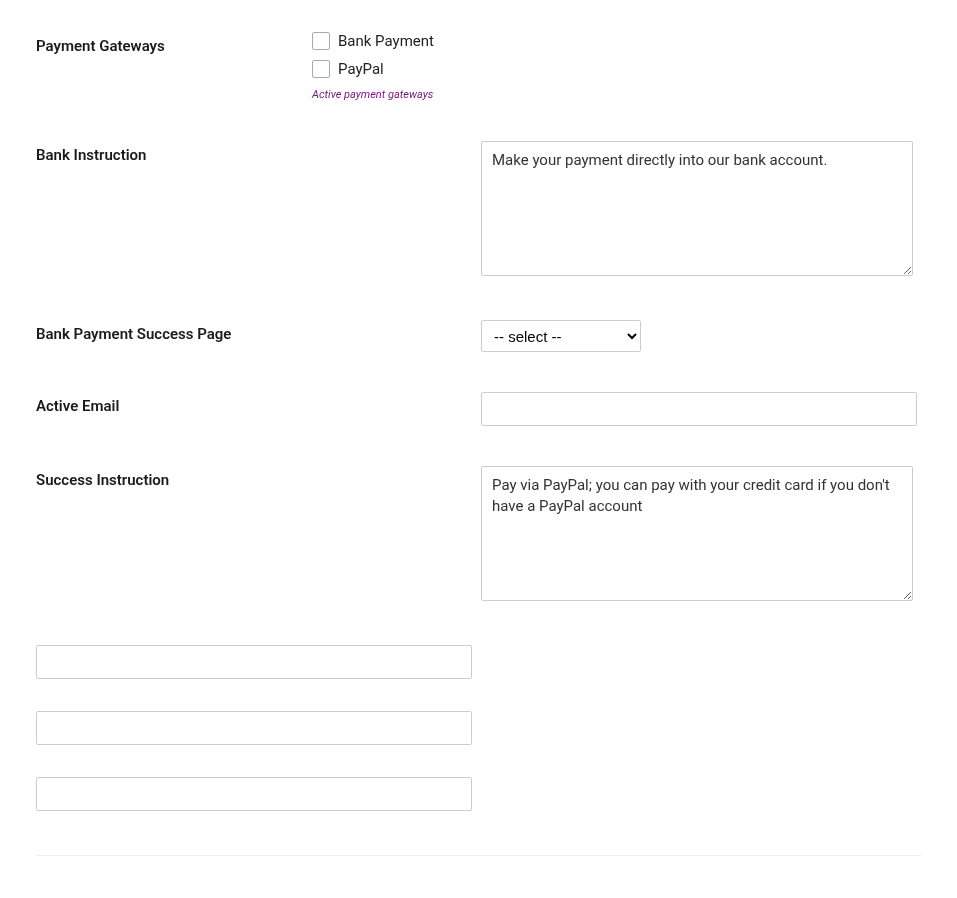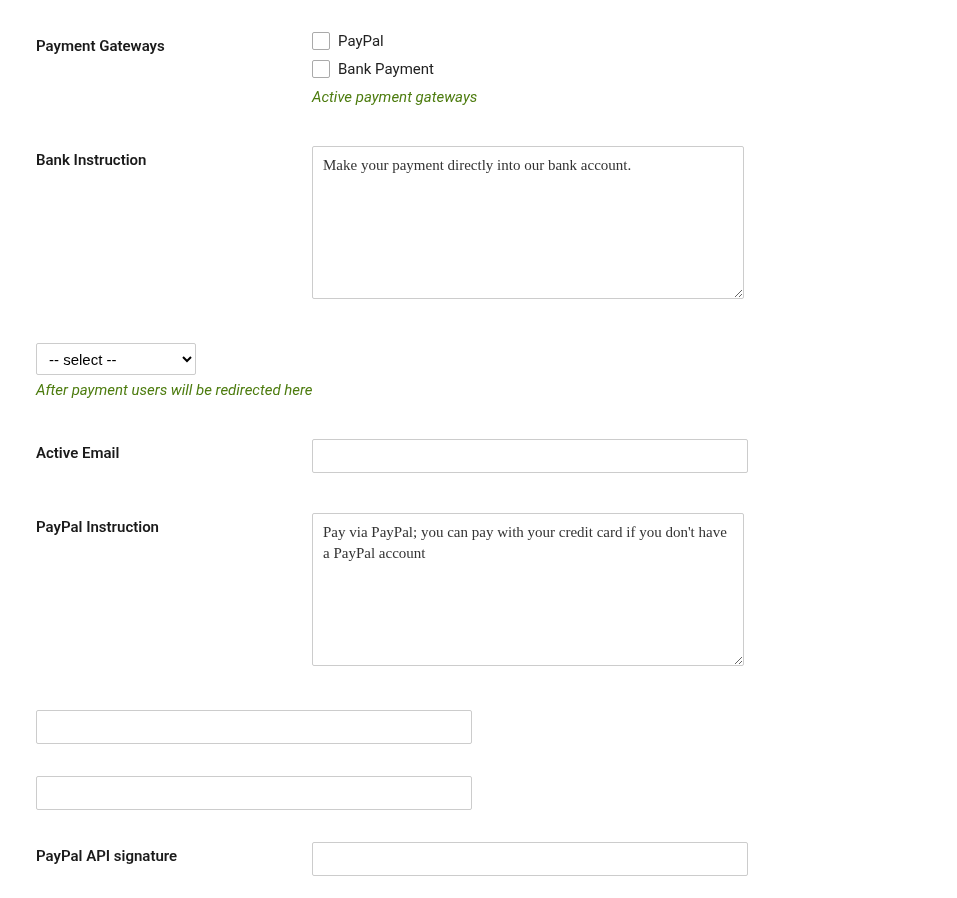--- a/index.html
+++ b/index.html
@@ -47,133 +47,132 @@
       appearance: none;
       cursor: pointer;
       position: relative;
     }
     .chk-label {
       font-size: 15px;
       color: #222;
     }
     .description {
       font-style: italic;
-      color: #4d7c0f;
-      font-size: 15px;
+      color: #701a75;
+      font-size: 11px;
       margin-top: 6px;
     }
     textarea {
       width: 432px;
       border: 1px solid #ccc;
       border-radius: 2px;
       padding: 8px 10px;
       font-family: inherit;
       font-size: 15px;
       color: #333;
       resize: both;
       line-height: 1.4;
     }
-    .textarea-tall { height: 153px; font-family: Liberation Serif, serif; }
+    .textarea-tall { height: 135px; }
     select {
       height: 32px;
       border: 1px solid #ccc;
       border-radius: 2px;
       padding: 4px 16px 4px 8px;
       font-size: 15px;
       background: #fff;
       min-width: 160px;
       cursor: pointer;
     }
     input[type="text"], input[type="password"], input[type="email"] {
       width: 436px;
       height: 34px;
       border: 1px solid #ccc;
       border-radius: 2px;
       padding: 4px 10px;
       font-size: 15px;
       font-family: inherit;
     }
-    .gap-lg { padding-top: 28px; }
+    .gap-lg { padding-top: 28px; justify-content: space-between; }
     .gap-md { padding-top: 20px; }
     hr.end {
       border: none;
       border-top: 1px solid #eee;
       margin-top: 32px;
     }
   </style>
 </head>
 <body>
 
 <div class="form-row">
   <div class="label-col">
     <label>Payment Gateways</label>
   </div>
   <div class="field-col">
     <div class="checkbox-row">
       <input type="checkbox" style="">
-      <span class="chk-label">PayPal</span>
+      <span class="chk-label">Bank Payment</span>
     </div>
     <div class="checkbox-row">
       <input type="checkbox" style="">
-      <span class="chk-label">Bank Payment</span>
+      <span class="chk-label">PayPal</span>
     </div>
     <div class="description">Active payment gateways</div>
   </div>
 </div>
 
 <div class="form-row gap-lg">
   <div class="label-col">
     <label>Bank Instruction</label>
   </div>
   <div class="field-col">
     <textarea class="textarea-tall" style="">Make your payment directly into our bank account.</textarea>
   </div>
 </div>
 
 <div class="form-row gap-lg">
+  <div class="label-col">
+    <label>Bank Payment Success Page</label>
+  </div>
   <div class="field-col">
     <select>
       <option>-- select --</option>
     </select>
-    <div class="description">After payment users will be redirected here</div>
   </div>
 </div>
 
 <div class="form-row gap-lg">
   <div class="label-col">
     <label>Active Email</label>
   </div>
   <div class="field-col">
     <input type="text" value="" style="">
   </div>
 </div>
 
 <div class="form-row gap-lg">
   <div class="label-col">
-    <label>PayPal Instruction</label>
+    <label>Success Instruction</label>
   </div>
   <div class="field-col">
     <textarea class="textarea-tall" style="">Pay via PayPal; you can pay with your credit card if you don't have a PayPal account</textarea>
   </div>
 </div>
 
 <div class="form-row gap-lg">
   <div class="field-col">
     <input type="text" value="" style="">
   </div>
 </div>
 
 <div class="form-row gap-md">
   <div class="field-col">
     <input type="text" value="" style="">
   </div>
 </div>
 
 <div class="form-row gap-md">
-  <div class="label-col">
-    <label>PayPal API signature</label>
-  </div>
   <div class="field-col">
     <input type="text" value="" style="">
   </div>
 </div>
 
 <hr class="end">
 
 </body></html>

